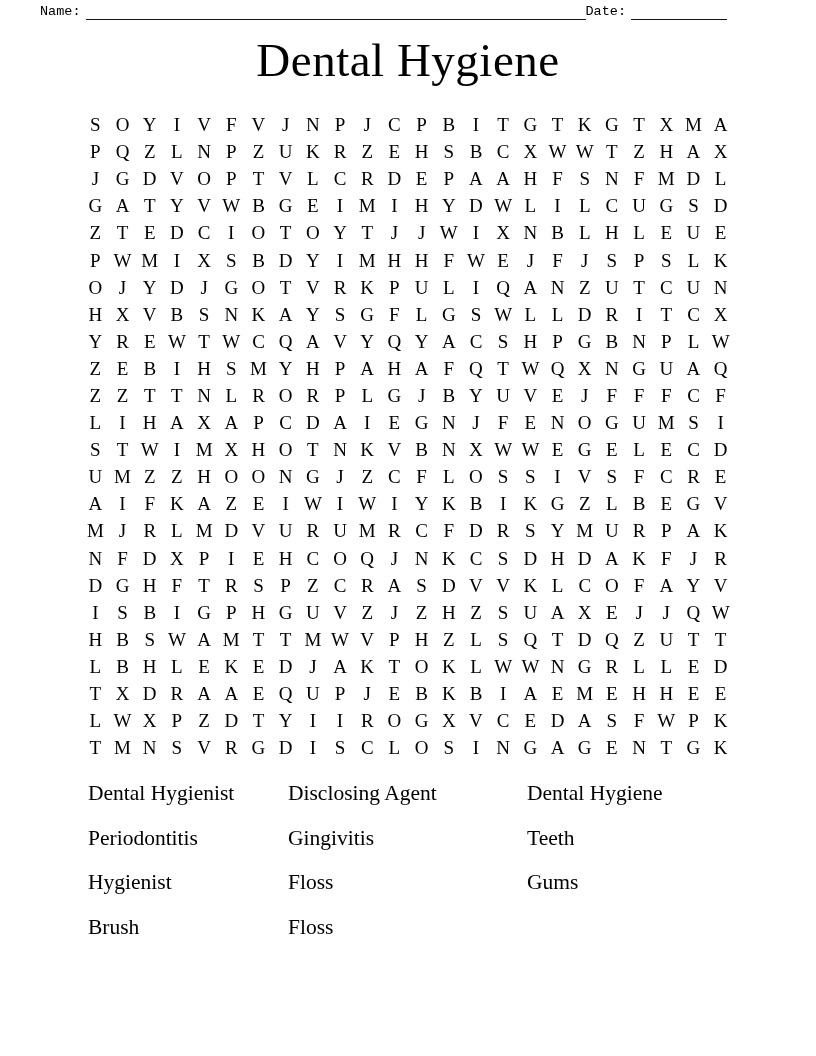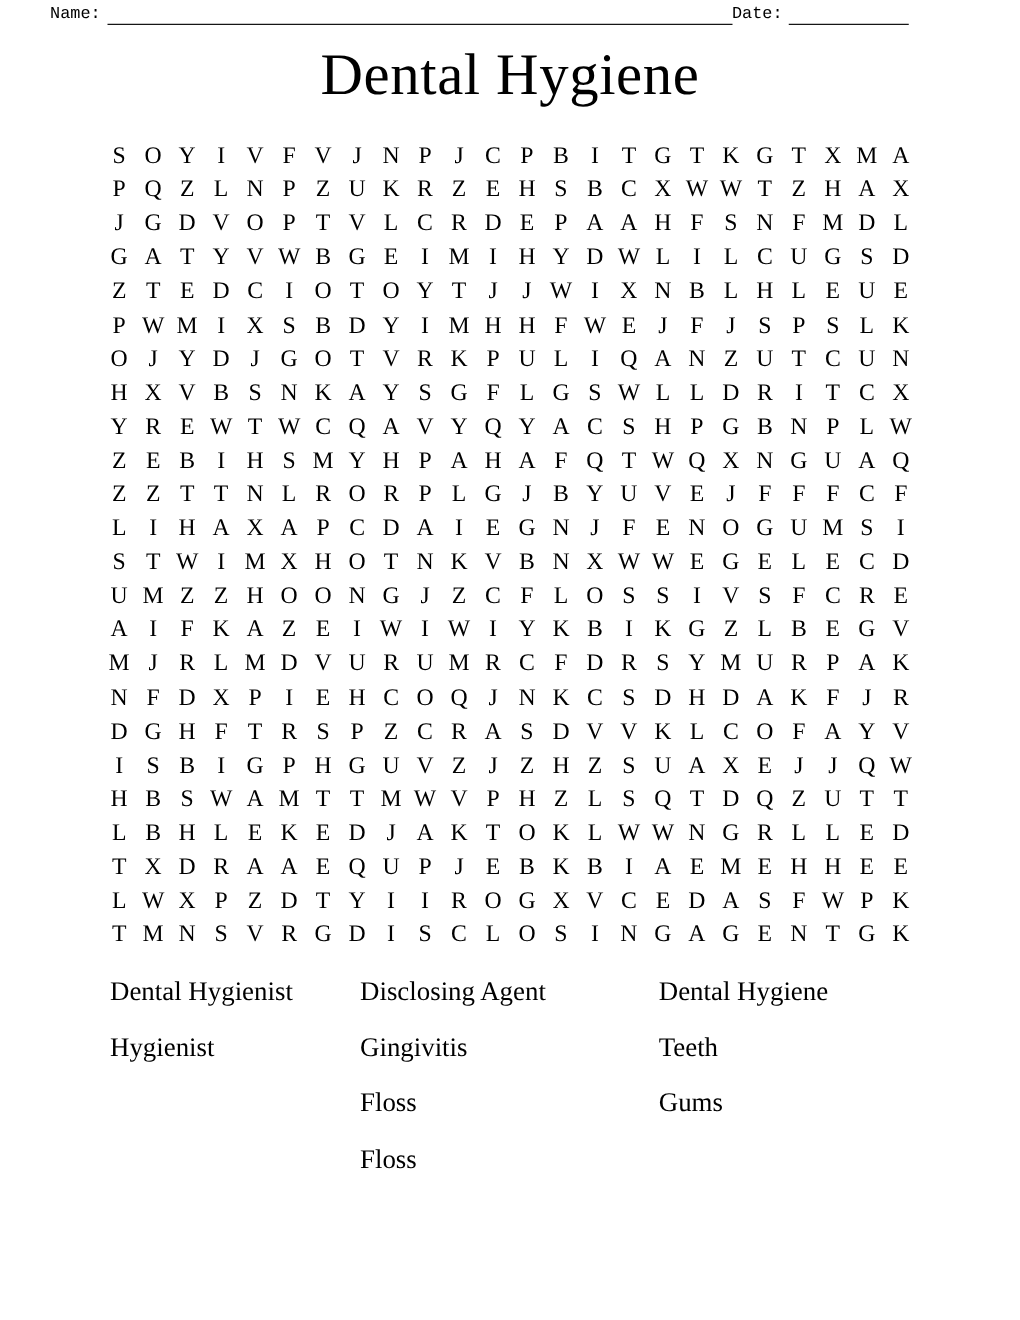--- a/index.html
+++ b/index.html
@@ -661,21 +661,23 @@
       <span class="cell">E</span>
       <span class="cell">N</span>
       <span class="cell">T</span>
       <span class="cell">G</span>
       <span class="cell">K</span>
     </div>
 
   <div class="words" id="words">
     <div class="word-col c0">
         <div class="word-item">Dental Hygienist</div>
+        <div class="word-item">Periodontitis</div>
         <div class="word-item">Hygienist</div>
+        <div class="word-item">Brush</div>
       </div>
     <div class="word-col c1">
         <div class="word-item">Disclosing Agent</div>
         <div class="word-item">Gingivitis</div>
         <div class="word-item">Floss</div>
         <div class="word-item">Floss</div>
       </div>
     <div class="word-col c2">
         <div class="word-item">Dental Hygiene</div>
         <div class="word-item">Teeth</div>

